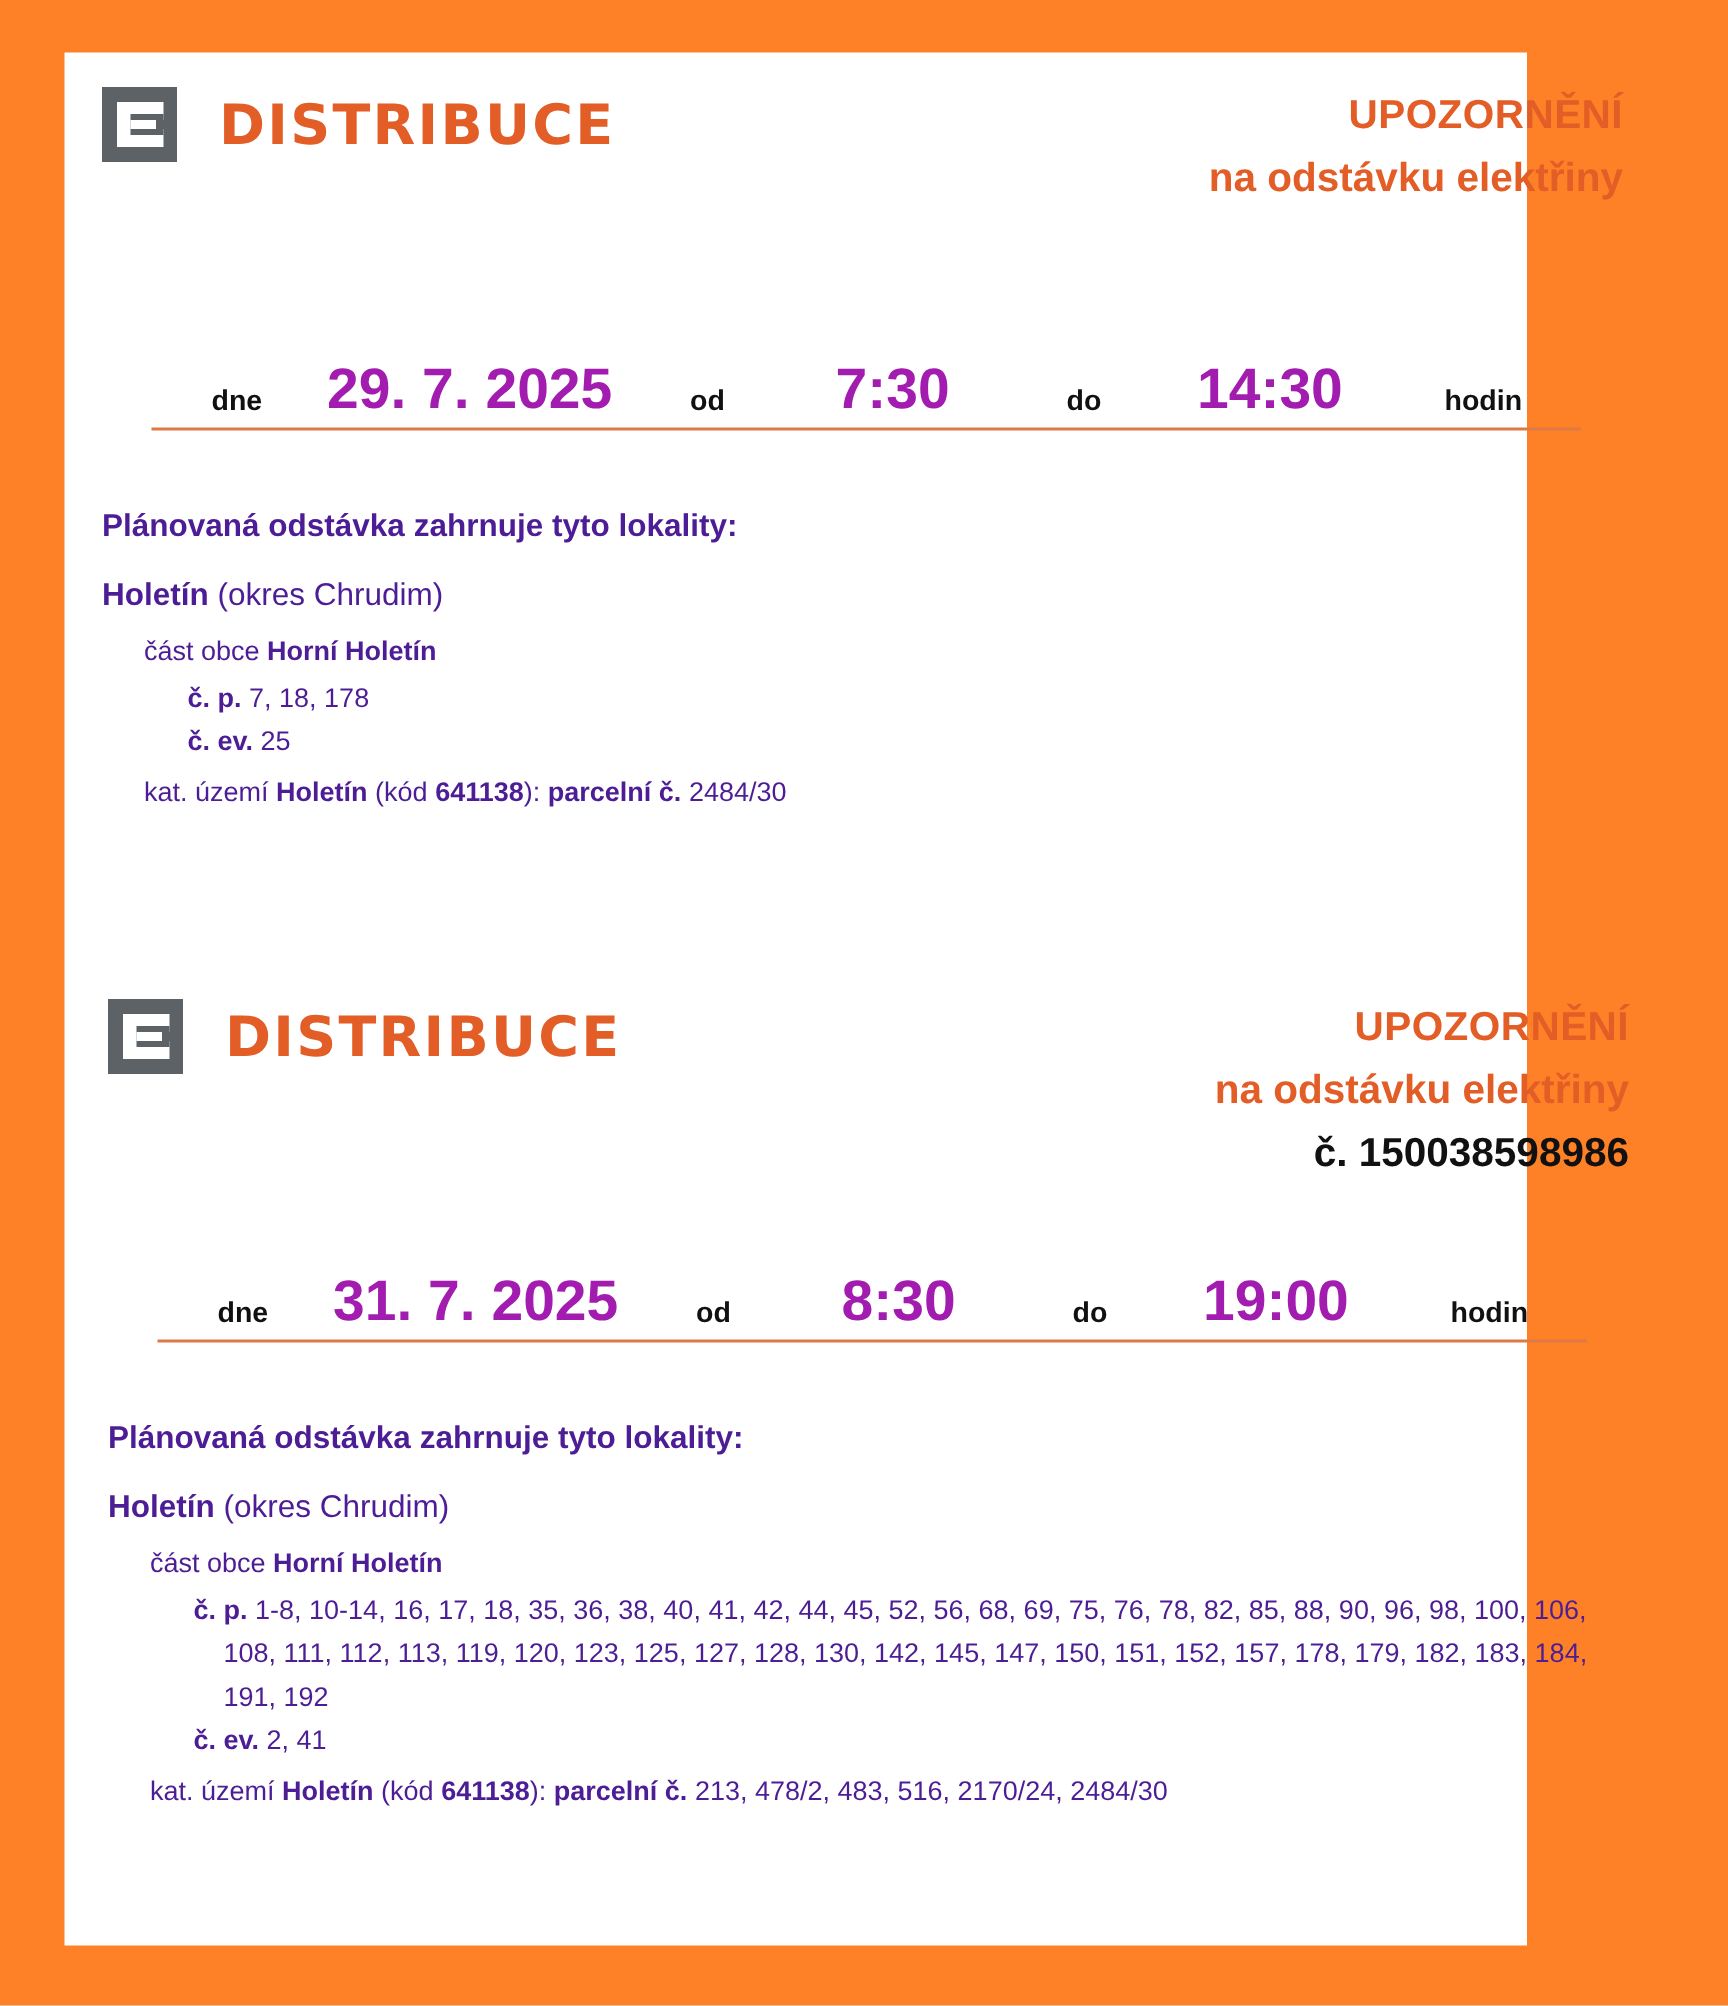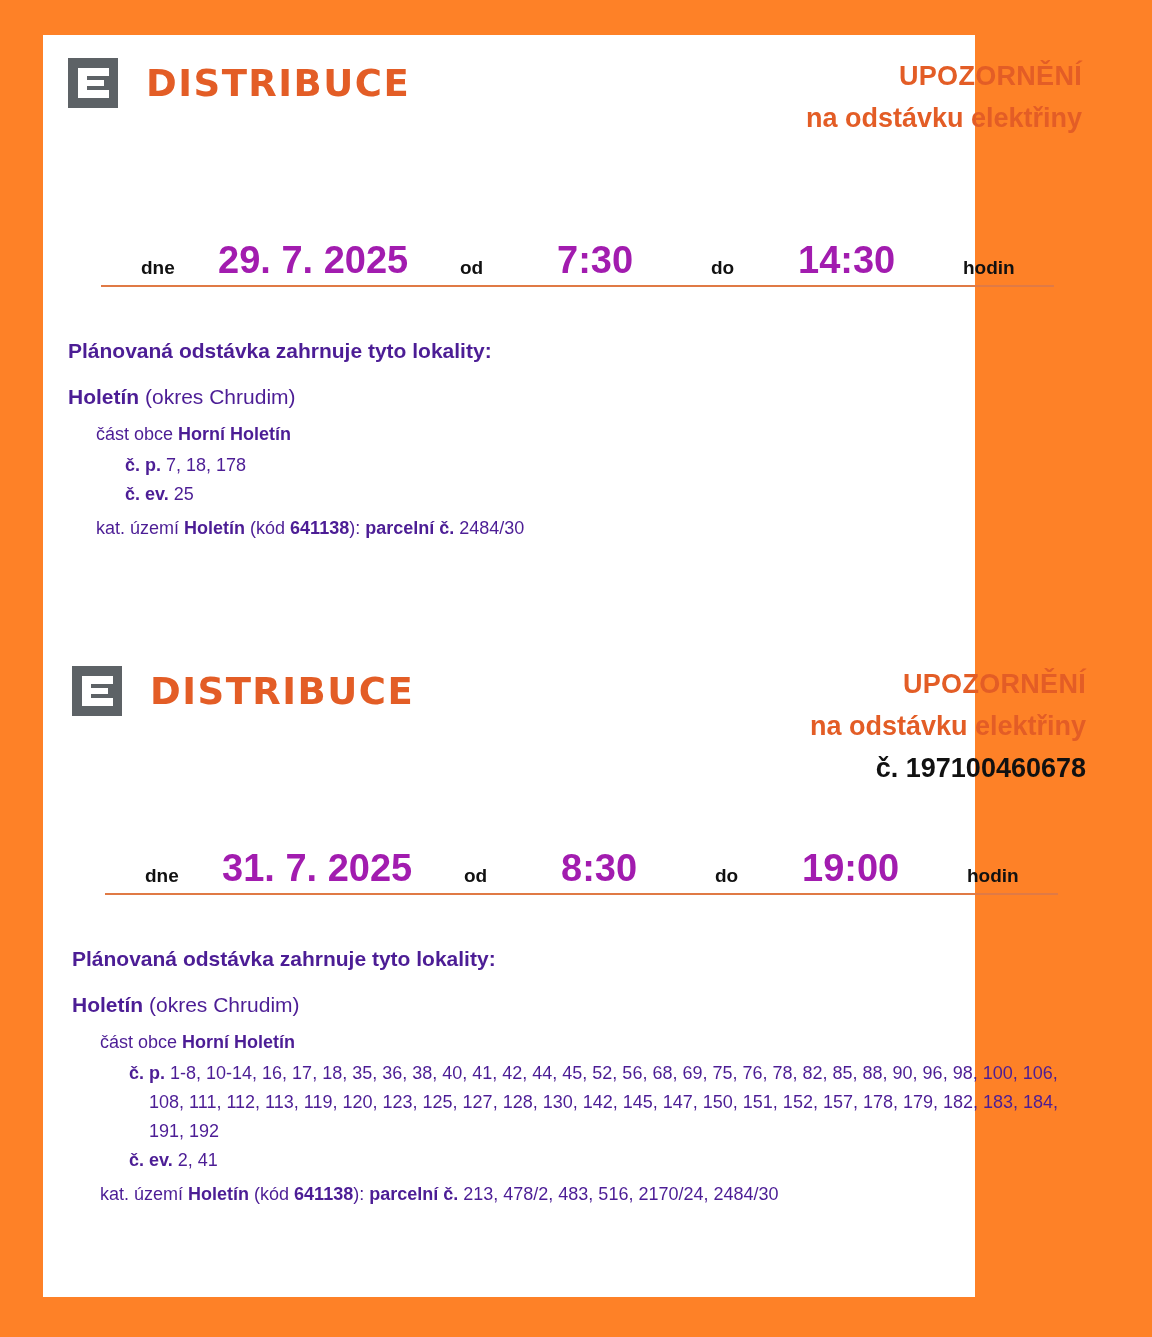--- a/index.html
+++ b/index.html
@@ -8,20 +8,21 @@
     background: #fe8127;
     position: relative;
     font-family: "Liberation Sans", sans-serif;
     overflow: hidden;
   }
   .card {
     position: absolute;
     left: 43px; top: 35px;
     width: 932px; height: 1262px;
     background: #ffffff;
+    padding-left: 43px;
   }
   .notice { position: absolute; left: 0; width: 1066px; height: 560px; }
   .logo { position: absolute; left: 25px; top: 23px; display: flex; align-items: center; }
   .logo-mark { width: 50px; height: 50px; display: block; }
   .logo-text {
     margin-left: 28px;
     font-family: "DejaVu Sans", sans-serif;
     font-weight: bold;
     font-size: 37px;
     letter-spacing: 1.5px;
@@ -125,21 +126,21 @@
         <rect x="19" y="18" width="22" height="4" fill="#5d6266"></rect>
         <rect x="19" y="28" width="22" height="4" fill="#5d6266"></rect>
         <rect x="19" y="22" width="17" height="6" fill="#ffffff"></rect>
       </svg>
       <span class="logo-text">DISTRIBUCE</span>
     </div>
 
     <div class="heading">
       <div class="h1">UPOZORNĚNÍ</div>
       <div class="h2">na odstávku elektřiny</div>
-      <div class="h3">č. 197100460678</div>
+      <div class="h3">č. 150038598986</div>
     </div>
 
     <div class="timebar">
       <span class="tb-label" style="left:40px;">dne</span>
       <span class="tb-value" style="left:117px;">31. 7. 2025</span>
       <span class="tb-label" style="left:359px;">od</span>
       <span class="tb-value" style="left:456px;">8:30</span>
       <span class="tb-label" style="left:610px;">do</span>
       <span class="tb-value" style="left:697px;">19:00</span>
       <span class="tb-label" style="left:862px;">hodin</span>

